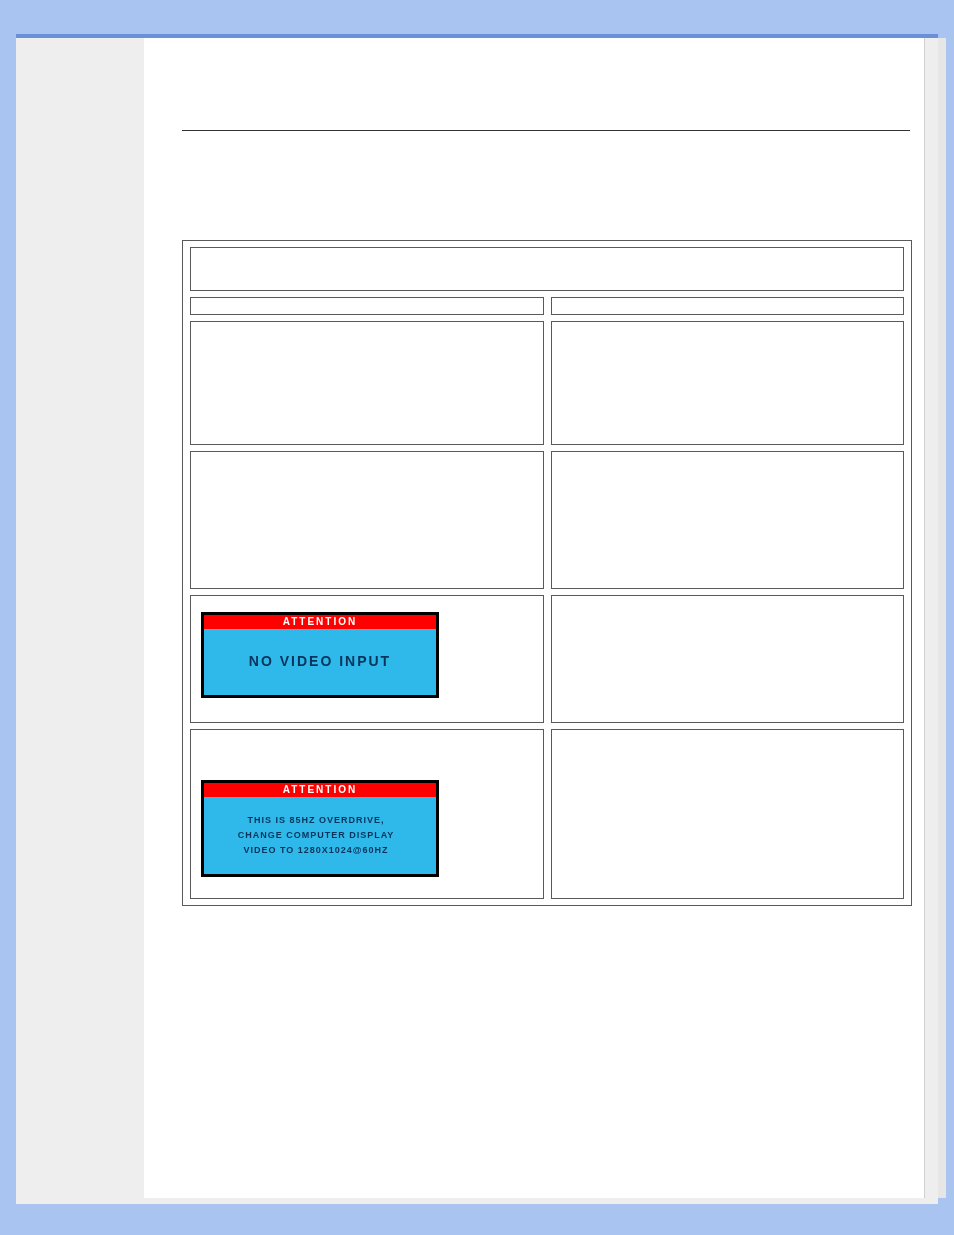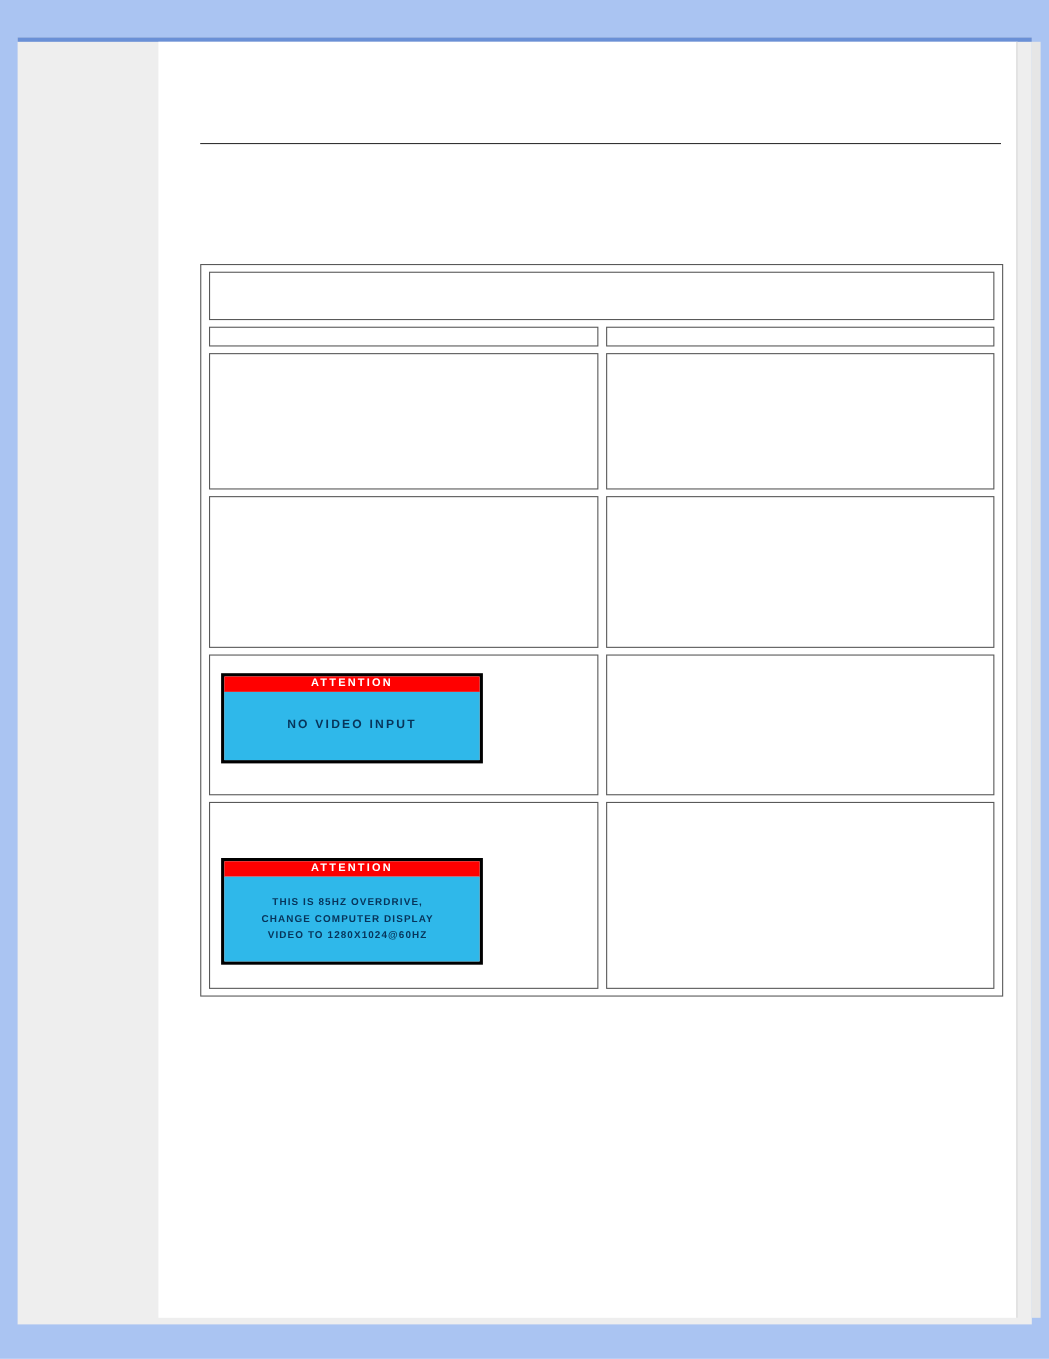--- a/index.html
+++ b/index.html
@@ -92,21 +92,21 @@
     padding: 1px 0 2px 0;
     font-size: 10px;
   }
   .osd .body {
     background: #2fb8ea;
     text-align: center;
     color: #07345a;
   }
   .osd.small .body {
     padding: 24px 6px 26px 6px;
-    font-size: 11px;
+    font-size: 14px;
   }
   .osd.big .body {
     padding: 16px 8px 16px 0;
     font-size: 9px;
     line-height: 15px;
     letter-spacing: 1px;
   }
 </style>
 </head>
 <body>

